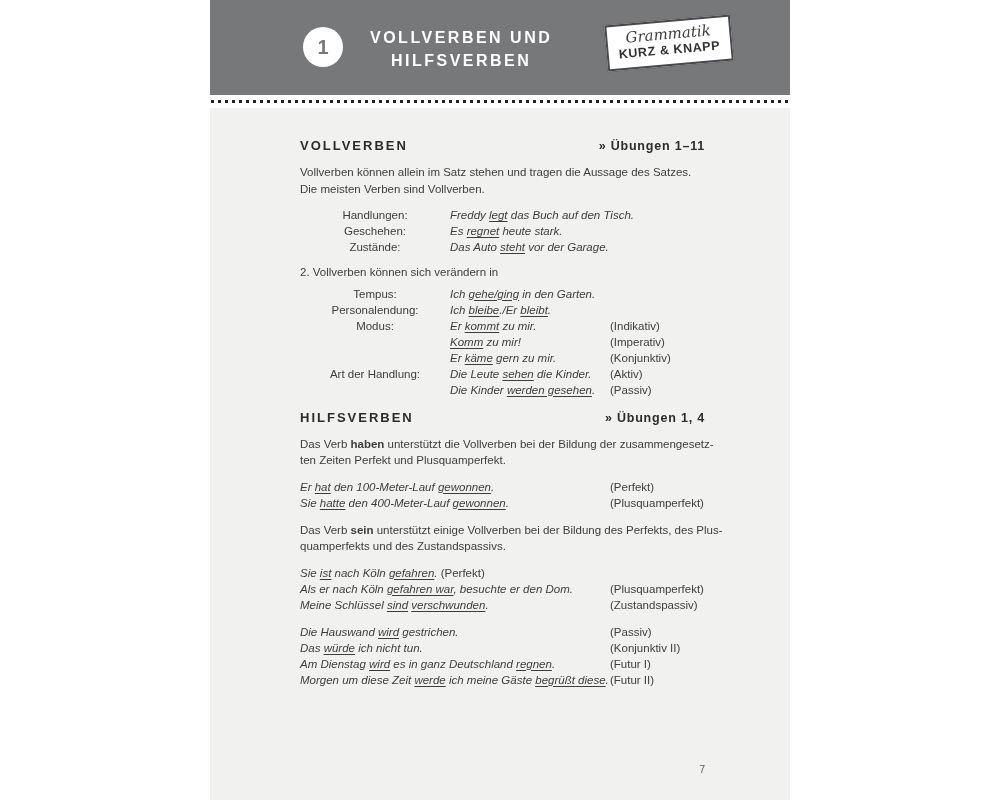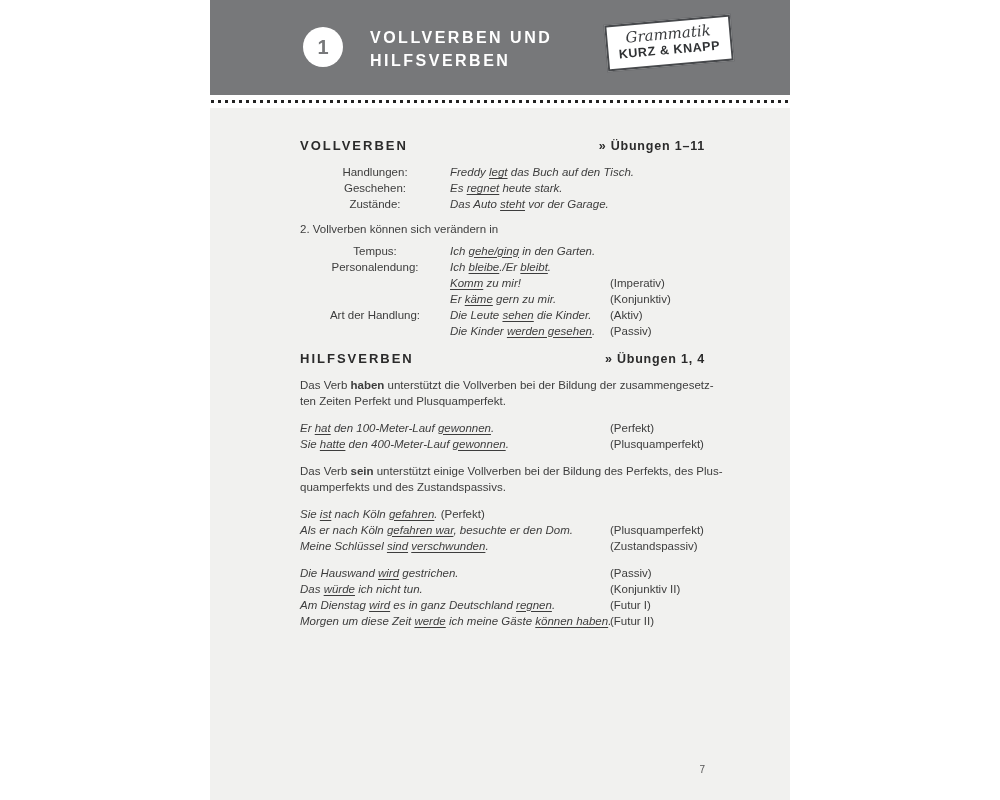--- a/index.html
+++ b/index.html
@@ -25,21 +25,21 @@
     position: absolute; left: 93px; top: 27px;
     width: 40px; height: 40px; border-radius: 50%;
     background: #ffffff;
     display: flex; align-items: center; justify-content: center;
     font-weight: bold; font-size: 20px;
     color: var(--header-bg, #77787a);
   }
   .header-title {
     position: absolute; left: 160px; top: 26px;
     color: #ffffff; font-weight: bold;
-    font-size: 16px; letter-spacing: 2.5px; line-height: 23px;
+    font-size: 16px; letter-spacing: 2.5px; line-height: 23px; text-align: center;
   }
   .badge {
     position: absolute; right: 58px; top: 20px;
     transform: rotate(-5deg);
     background: #ffffff;
     border: 2px solid var(--badge-border, #47494c);
     box-shadow: 0 0 0 1px rgba(70,73,76,0.25);
     padding: 4px 10px 6px;
     text-align: center;
   }
@@ -128,20 +128,24 @@
     <div class="dots-inner"></div>
   </div>
 
   <main class="content">
 
     <div class="sec-head">
       <span class="sec-title">VOLLVERBEN</span>
       <span class="sec-ex">» Übungen 1–11</span>
     </div>
 
+    <div class="para">
+        <div class="pline"><span>Vollverben können allein im Satz stehen und tragen die Aussage des Satzes.</span></div>
+        <div class="pline"><span>Die meisten Verben sind Vollverben.</span></div>
+      </div>
 
     <div class="rows" id="list1">
         <div class="row">
           <span class="col-label">Handlungen:</span>
           <span class="col-example"><span>Freddy </span><span class="u">legt</span><span> das Buch auf den Tisch.</span></span>
         </div>
         <div class="row">
           <span class="col-label">Geschehen:</span>
           <span class="col-example"><span>Es </span><span class="u">regnet</span><span> heute stark.</span></span>
         </div>
@@ -153,20 +157,25 @@
 
     <div class="list-title">2. Vollverben können sich verändern in</div>
     <div class="rows" id="list2">
         <div class="row">
           <span class="col-label">Tempus:</span>
           <span class="col-example"><span>Ich </span><span class="u">gehe/ging</span><span> in den Garten.</span></span>
         </div>
         <div class="row">
           <span class="col-label">Personalendung:</span>
           <span class="col-example"><span>Ich </span><span class="u">bleibe</span><span>./Er </span><span class="u">bleibt</span><span>.</span></span>
+        </div>
+        <div class="row">
+          <span class="col-label">Modus:</span>
+          <span class="col-example"><span>Er </span><span class="u">kommt</span><span> zu mir.</span></span>
+          <span class="col-note">(Indikativ)</span>
         </div>
         <div class="row">
           <span class="col-label"></span>
           <span class="col-example"><span class="u">Komm</span><span> zu mir!</span></span>
           <span class="col-note">(Imperativ)</span>
         </div>
         <div class="row">
           <span class="col-label"></span>
           <span class="col-example"><span>Er </span><span class="u">käme</span><span> gern zu mir.</span></span>
           <span class="col-note">(Konjunktiv)</span>
@@ -228,20 +237,20 @@
         </div>
         <div class="row">
           <span class="col-example"><span>Das </span><span class="u">würde</span><span> ich nicht tun.</span></span>
           <span class="col-note">(Konjunktiv II)</span>
         </div>
         <div class="row">
           <span class="col-example"><span>Am Dienstag </span><span class="u">wird</span><span> es in ganz Deutschland </span><span class="u">regnen</span><span>.</span></span>
           <span class="col-note">(Futur I)</span>
         </div>
         <div class="row">
-          <span class="col-example"><span>Morgen um diese Zeit </span><span class="u">werde</span><span> ich meine Gäste </span><span class="u">können haben</span><span>.</span></span>
+          <span class="col-example"><span>Morgen um diese Zeit </span><span class="u">werde</span><span> ich meine Gäste </span><span class="u">begrüßt diese</span><span>.</span></span>
           <span class="col-note">(Futur II)</span>
         </div>
       </div>
 
     <div class="pagenum">7</div>
   </main>
 </div>
 
 </body></html>

